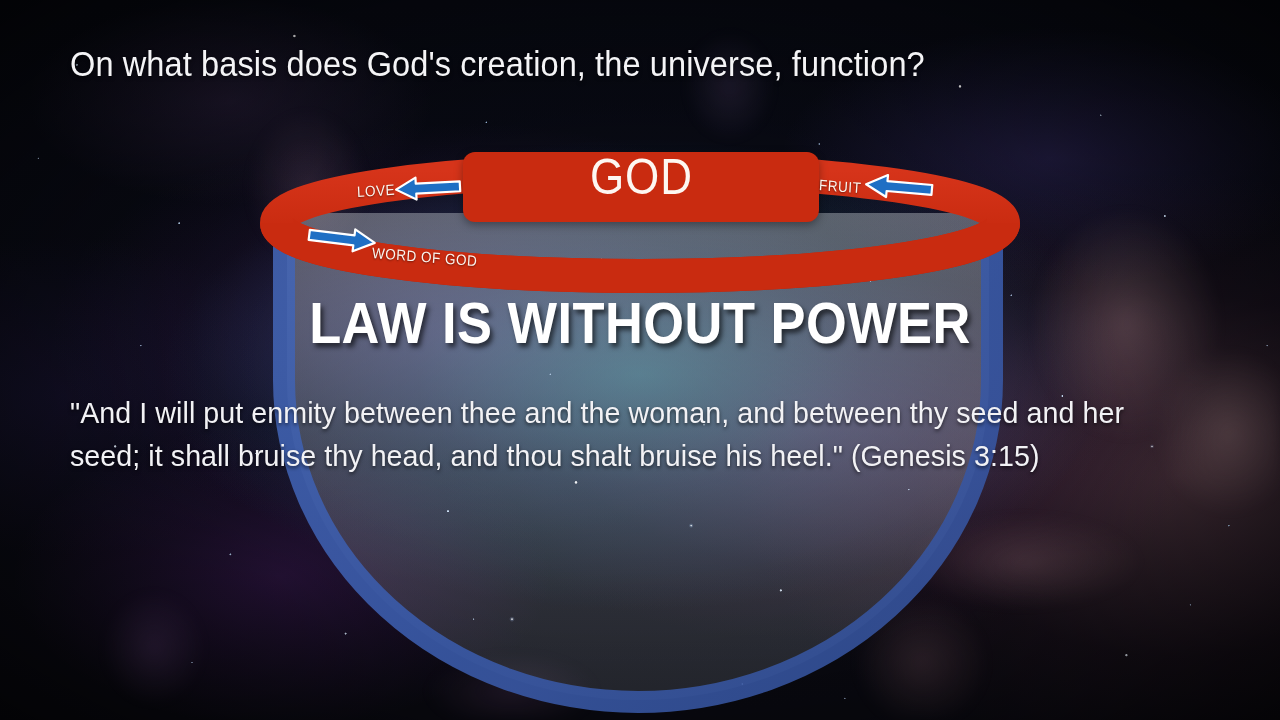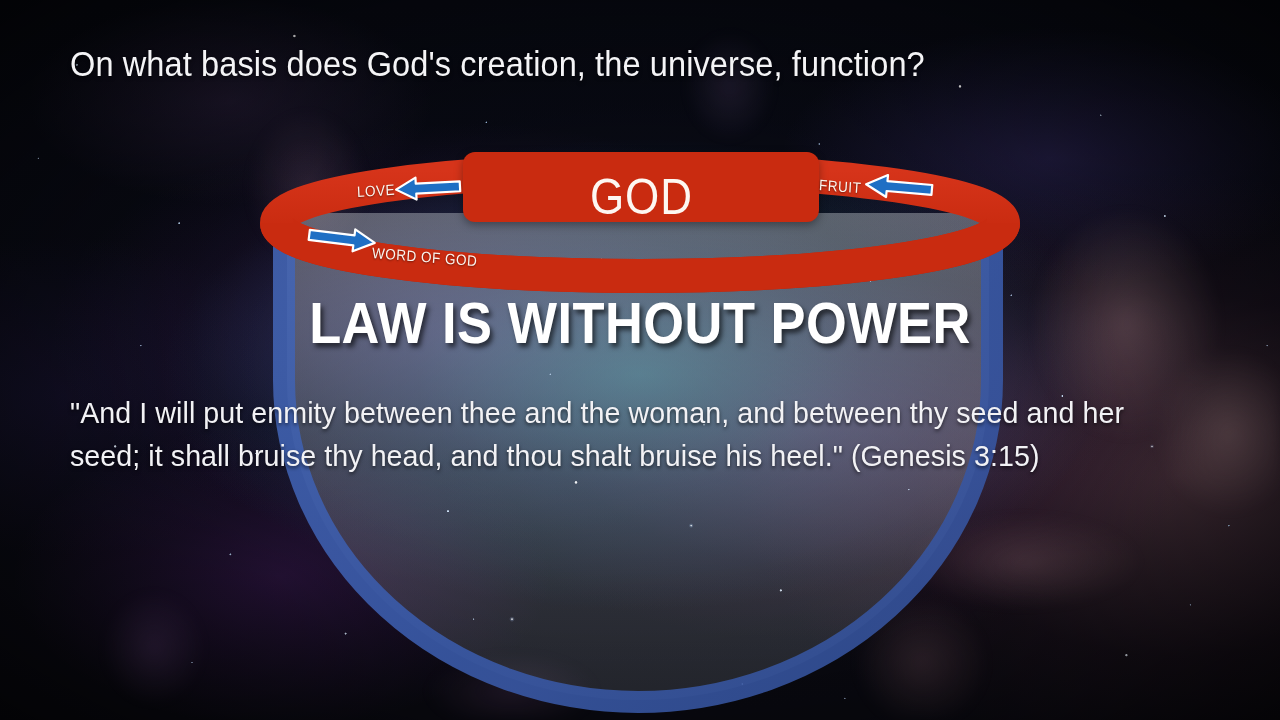--- a/index.html
+++ b/index.html
@@ -133,21 +133,21 @@
   
   .god-box {
     position: absolute;
     left: 463px;
     top: 152px;
     width: 356px;
     height: 70px;
     background: #c92b10;
     border-radius: 12px;
     display: flex;
-    align-items: flex-end;
+    align-items: flex-start;
     justify-content: center;
     box-shadow: 0 3px 8px rgba(0,0,0,0.35);
   }
   .god-box .god-label {
     color: #fdf7f2;
     font-family: "Liberation Sans", sans-serif;
     font-size: 50px;
     letter-spacing: 1px;
     font-weight: 400;
     transform: scaleX(0.88);

